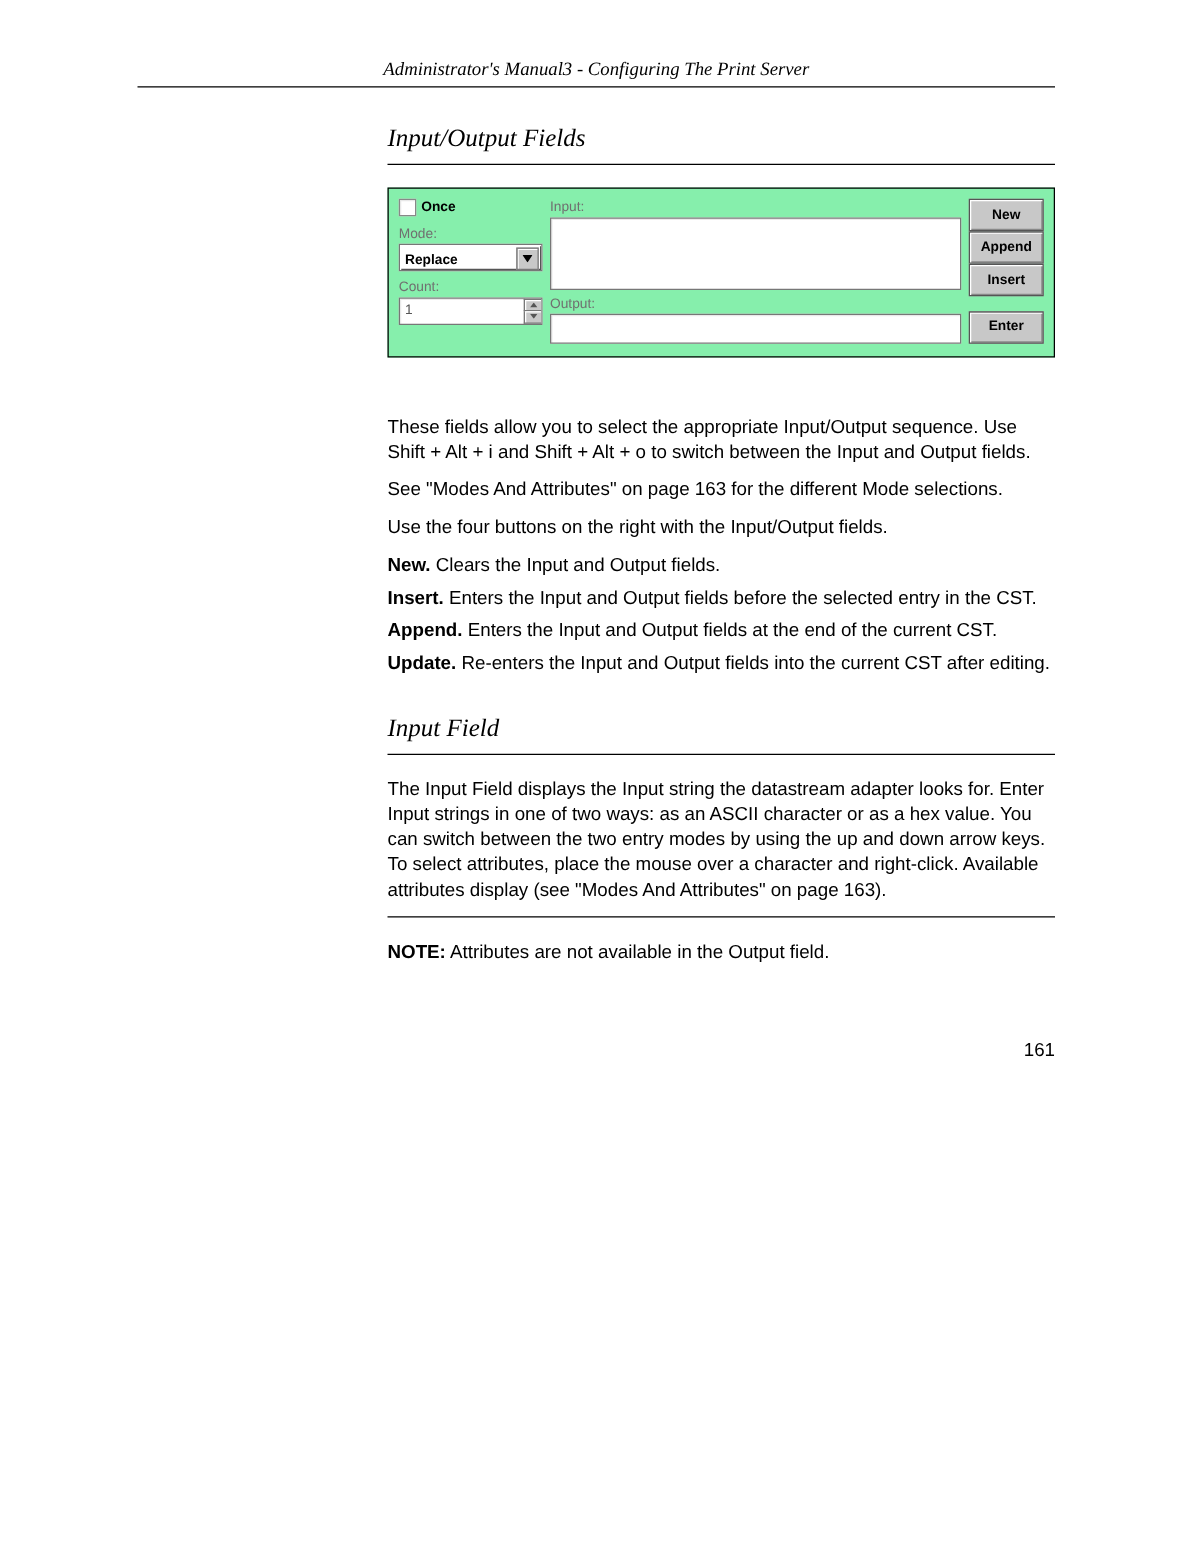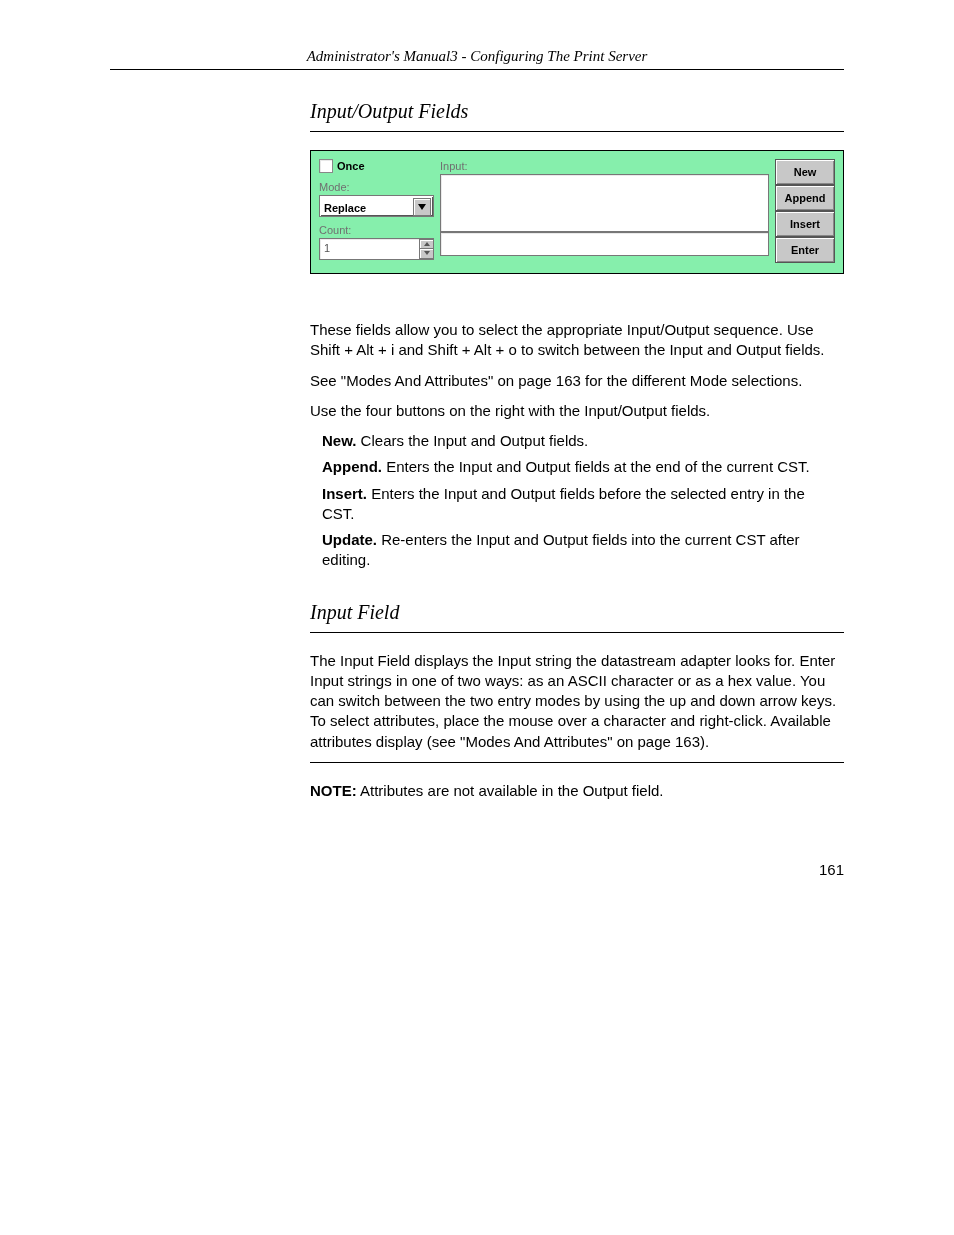--- a/index.html
+++ b/index.html
@@ -108,21 +108,21 @@
   .textbox.big { height: 58px; }
   .textbox.small { height: 24px; }
   .btn {
     height: 24px; background:#c8c8c8; border:1px solid #555;
     box-shadow: inset 1px 1px 0 #fff, inset -1px -1px 0 #888;
     font-weight:bold; font-size:11px; display:flex; align-items:center; justify-content:center;
     font-family: Tahoma, Arial, sans-serif;
   }
   p { margin: 10px 0; }
   .indent-def { margin-left: 0; }
-  .term-line { margin: 6px 12px; }
+  .term-line { margin: 6px 0; }
   .term-line .term { font-weight: bold; }
   .note-line .note-label { font-weight: bold; }
   .page-num {
     font-size: 15px;
     text-align: right;
     margin-left: 200px;
     margin-top: 60px;
   }
 </style>
 </head>
@@ -169,20 +169,21 @@
                   <polygon points="0,0 6,0 3,4" fill="#555"></polygon>
                 </svg>
             </div>
           </div>
         </div>
       </div>
 
       <div class="col-mid">
         <label class="gray">Input:</label>
         <div class="textbox big"></div>
+        <label class="gray" style="margin-top:4px;">Output:</label>
         <div class="textbox small"></div>
       </div>
 
       <div class="col-right">
         <div class="btn">New</div>
         <div class="btn">Append</div>
         <div class="btn">Insert</div>
         <div style="flex:1"></div>
         <div class="btn">Enter</div>
       </div>
@@ -191,24 +192,24 @@
     <div style="height:36px;"></div>
 
     <p>These fields allow you to select the appropriate Input/Output sequence. Use Shift + Alt + i and Shift + Alt + o to switch between the Input and Output fields.</p>
     <p>See "Modes And Attributes" on page 163 for the different Mode selections.</p>
     <p>Use the four buttons on the right with the Input/Output fields.</p>
 
     <p class="term-line indent-def">
       <span class="term">New.</span><span> Clears the Input and Output fields.</span>
     </p>
     <p class="term-line indent-def">
+      <span class="term">Insert.</span><span> Enters the Input and Output fields before the selected entry in the CST.</span>
+    </p>
+    <p class="term-line indent-def">
       <span class="term">Append.</span><span> Enters the Input and Output fields at the end of the current CST.</span>
-    </p>
-    <p class="term-line indent-def">
-      <span class="term">Insert.</span><span> Enters the Input and Output fields before the selected entry in the CST.</span>
     </p>
     <p class="term-line indent-def">
       <span class="term">Update.</span><span> Re-enters the Input and Output fields into the current CST after editing.</span>
     </p>
 
     <div class="section-title" style="margin-top:28px;">Input Field</div>
     <hr class="section-rule">
     <p>The Input Field displays the Input string the datastream adapter looks for. Enter Input strings in one of two ways: as an ASCII character or as a hex value. You can switch between the two entry modes by using the up and down arrow keys. To select attributes, place the mouse over a character and right-click. Available attributes display (see "Modes And Attributes" on page 163).</p>
 
     <hr class="section-rule">

